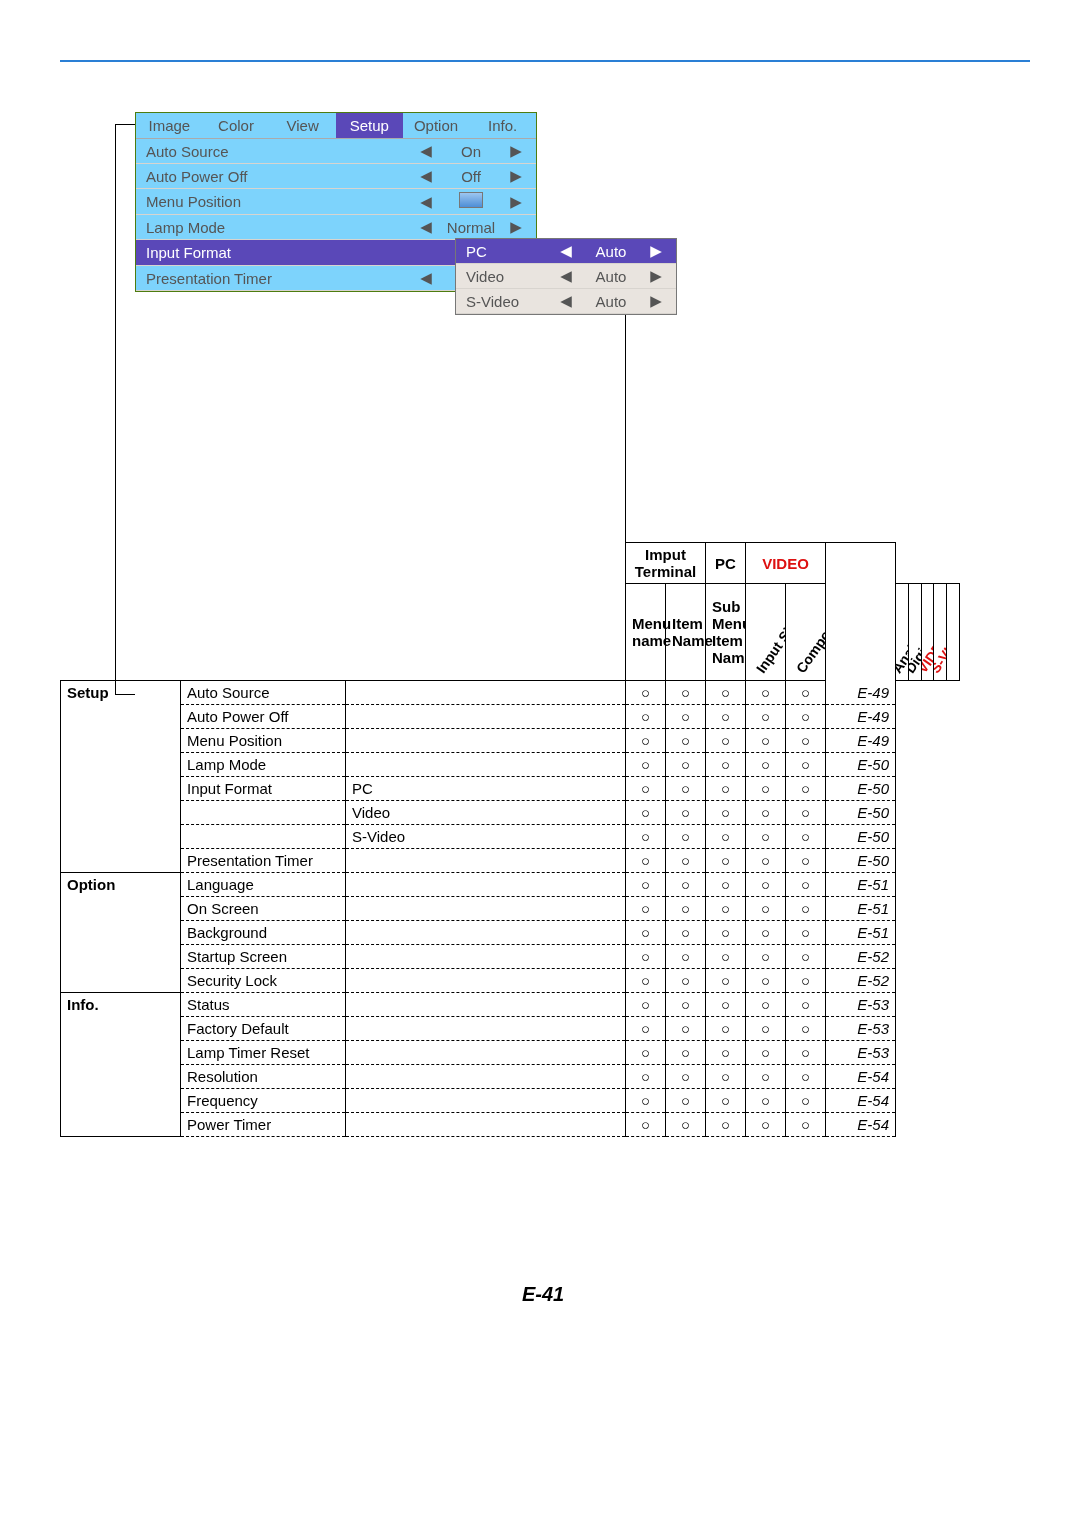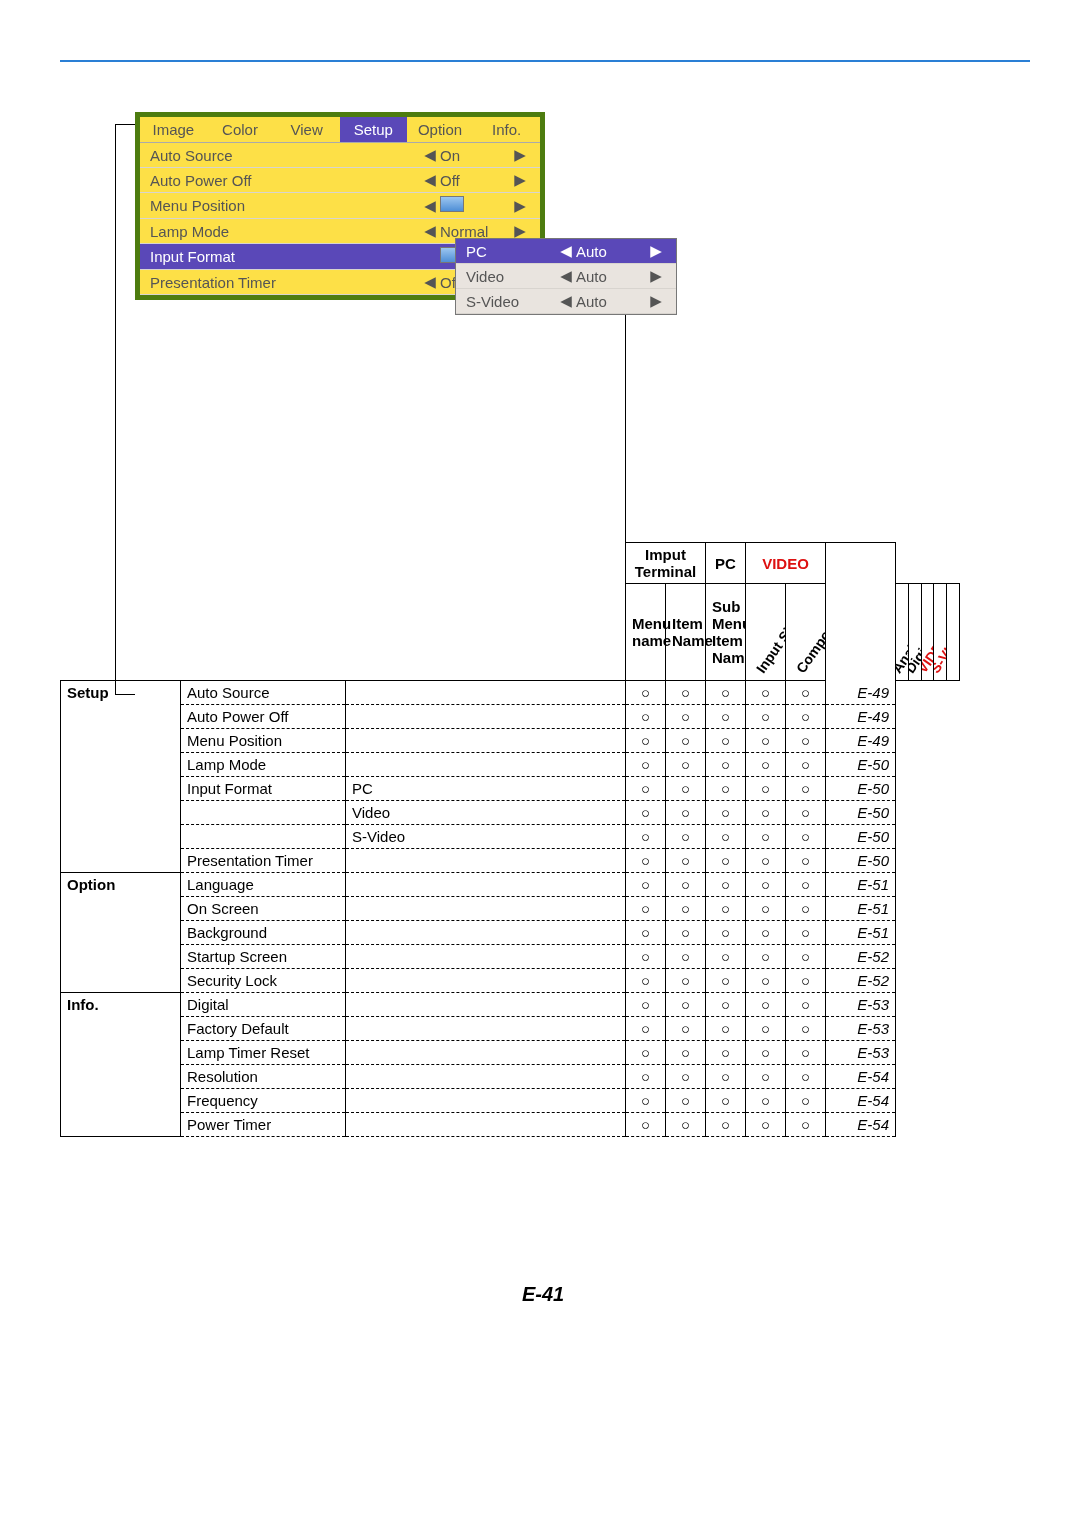--- a/index.html
+++ b/index.html
@@ -50,22 +50,22 @@
   .connector-h-bot {
     position: absolute;
     left: -20px;
     top: 582px;
     width: 20px;
     border-top: 1.5px solid #000;
   }
   .osd-main {
     position: absolute;
     left: 0; top: 0;
-    border: 5px solid #4d7c0f;
-    background: #fde047;
+    border: 1px solid #4d7c0f;
+    background: #7dd3fc;
     font-size: 15px;
     color: #555;
     width: 400px;
   }
   .osd-tabs { display: flex; border-bottom: 1px solid #aaa; }
   .osd-tab {
     flex: 1;
     text-align: center;
     padding: 4px 0;
   }
@@ -78,21 +78,21 @@
     align-items: center;
     padding: 3px 10px;
     border-bottom: 1px solid #d8d4cf;
   }
   .osd-row.sel {
     background: #5a48b8;
     color: #fff;
   }
   .osd-row .lbl { flex: 1.6; }
   .osd-row .arr { flex: 0 0 20px; text-align: center; }
-  .osd-row .val { flex: 0 0 70px; text-align: left; }
+  .osd-row .val { flex: 0 0 70px; text-align: center; }
   .osd-icon {
     display:inline-block; width:22px; height:14px;
     background: linear-gradient(#9cc6f0,#4e8ed6);
     border:1px solid #777;
   }
   .osd-sub {
     position: absolute;
     left: 320px;
     top: 126px;
     width: 220px;
@@ -435,21 +435,21 @@
             <td class="sub"></td>
             <td class="circle">○</td>
             <td class="circle">○</td>
             <td class="circle">○</td>
             <td class="circle">○</td>
             <td class="circle">○</td>
             <td class="page">E-52</td>
           </tr>
           <tr>
             <td class="menu-cell" rowspan="6">Info.</td>
-            <td class="item">Digital</td>
+            <td class="item">Status</td>
             <td class="sub"></td>
             <td class="circle">○</td>
             <td class="circle">○</td>
             <td class="circle">○</td>
             <td class="circle">○</td>
             <td class="circle">○</td>
             <td class="page">E-53</td>
           </tr>
           <tr>
             <td class="item">Factory Default</td>

